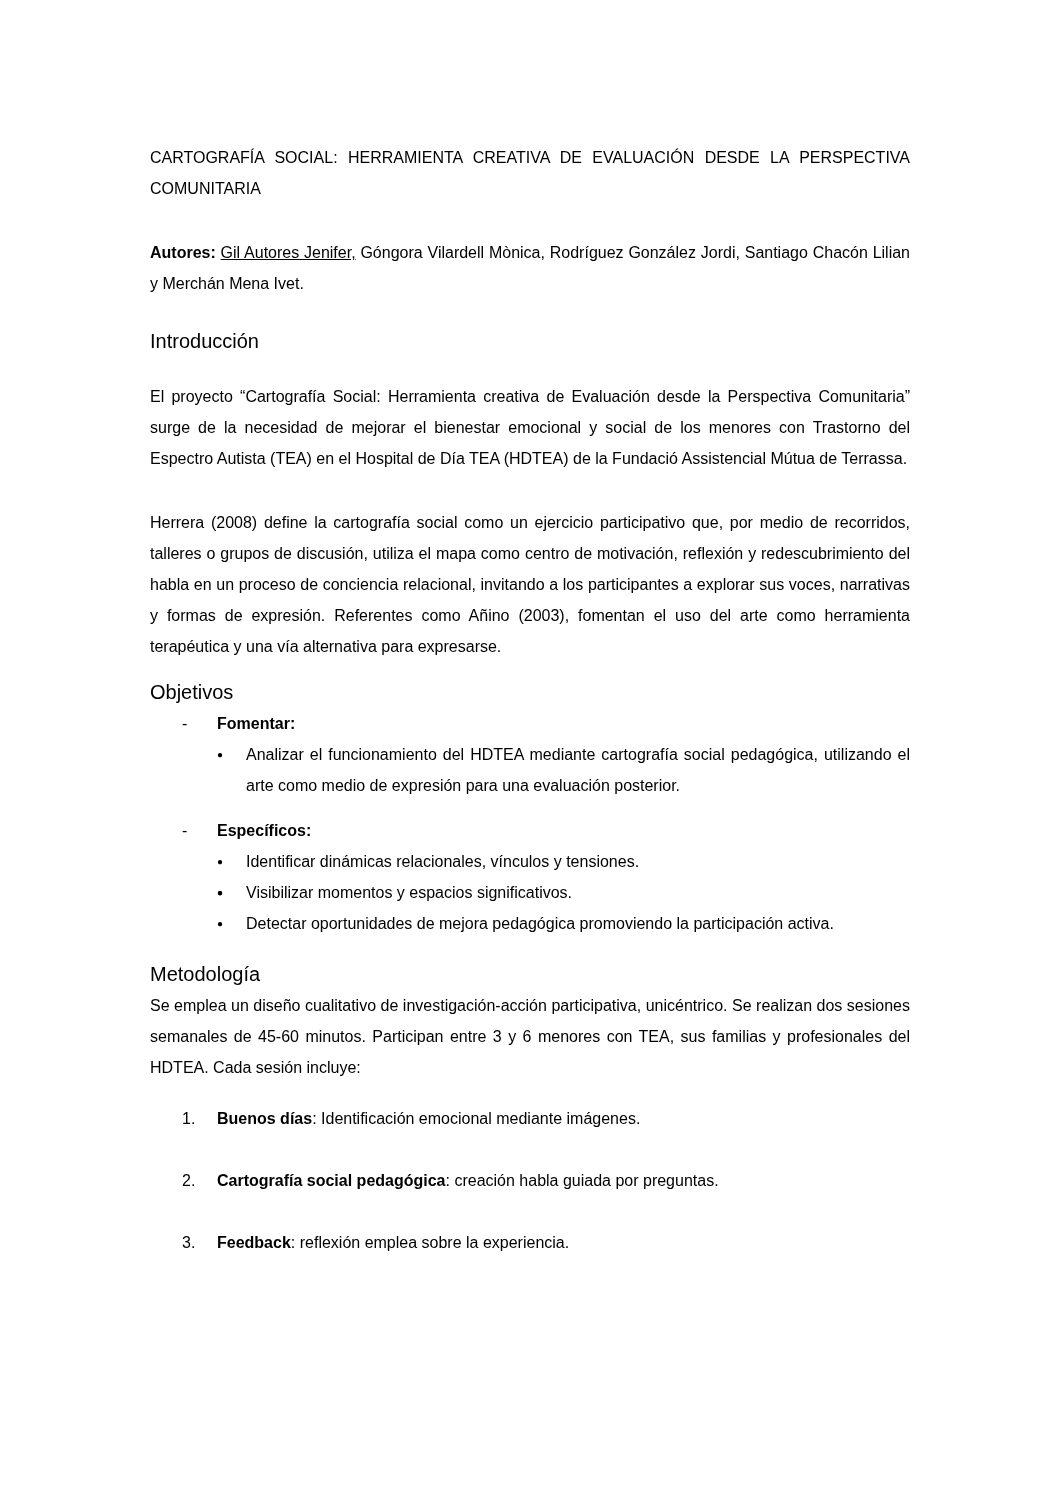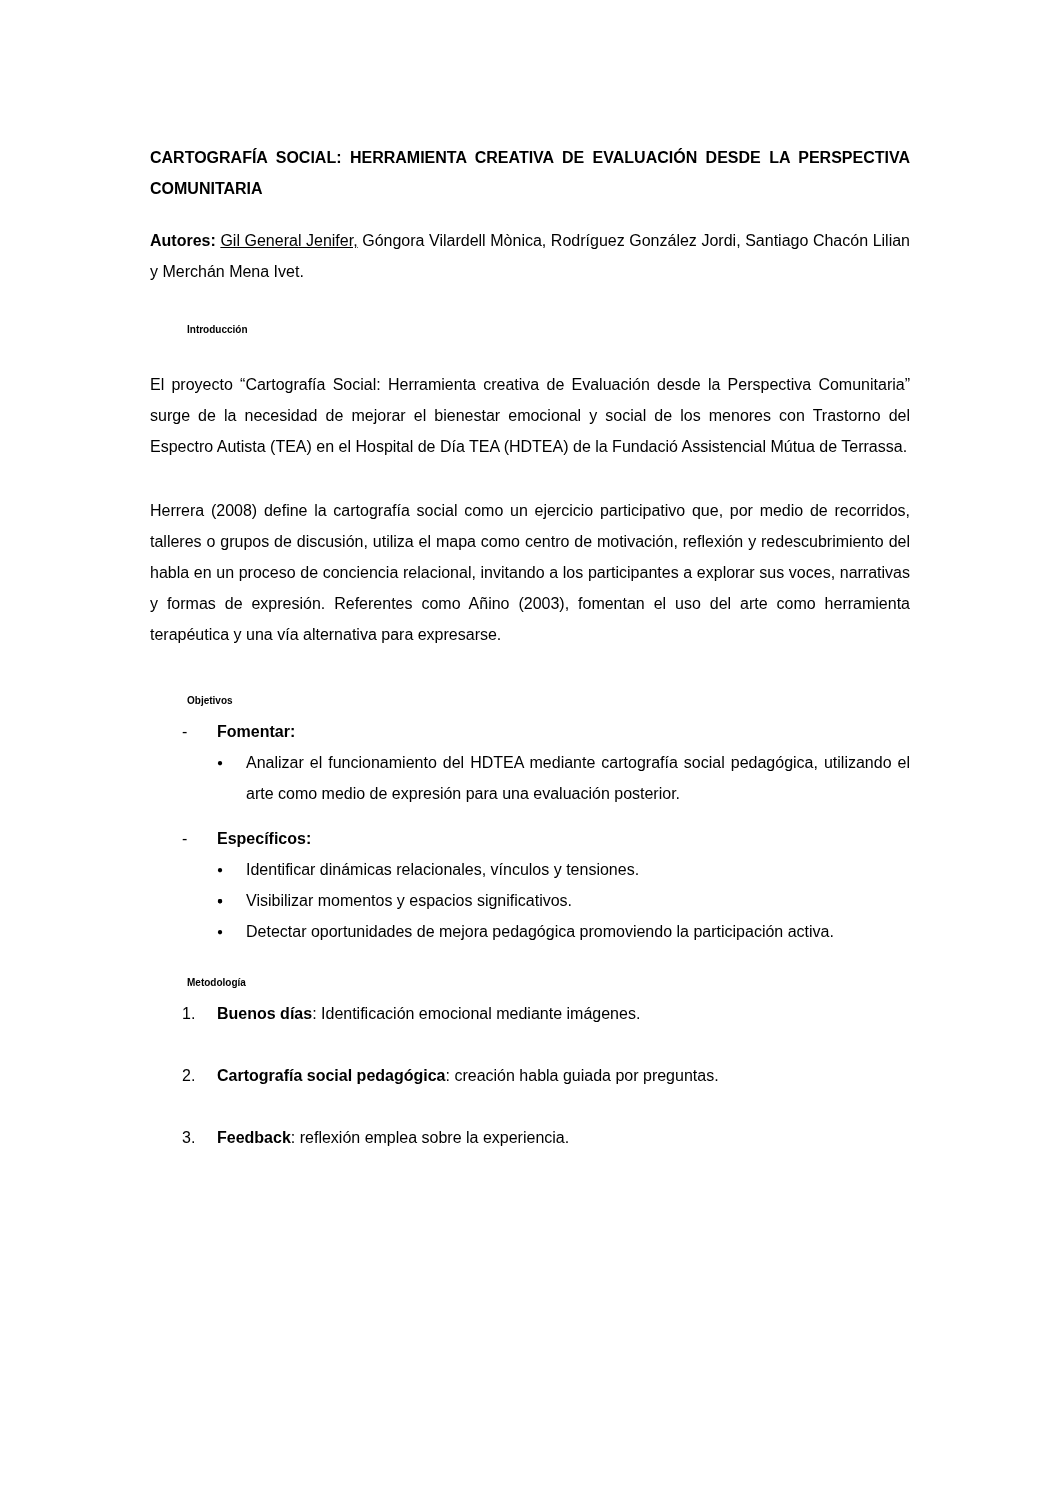--- a/index.html
+++ b/index.html
@@ -21,31 +21,30 @@
     padding: 142px 150px 0 150px;
     background: #ffffff;
     font-size: 16px;
     line-height: 31px;
   }
   p, h2, div { margin: 0; padding: 0; }
   .just { text-align: justify; text-justify: inter-word; }
   .bold { font-weight: bold; }
   .underline { text-decoration: underline; }
   h2 {
-    font-size: 10px;
+    font-size: 20px;
     line-height: 31px;
-    font-weight: bold;
-    margin-left: 37px;
+    font-weight: normal;
   }
 
-  .title       { font-weight: bold; margin-bottom: 21px; }
+  .title       { font-weight: normal; margin-bottom: 33px; }
   .authors     { margin-bottom: 27px; }
   .h-intro     { margin-bottom: 24px; }
   .p-intro1    { margin-bottom: 33px; }
-  .p-intro2    { margin-bottom: 35px; }
+  .p-intro2    { margin-bottom: 15px; }
   .li-general-item    { margin-bottom: 14px; }
   .group-especificos  { margin-bottom: 20px; }
   .p-metodologia      { margin-bottom: 20px; }
   .step        { margin-bottom: 31px; }
 
   .li {
     position: relative;
   }
   .li.l1 { padding-left: 67px; }
   .li.l2 { padding-left: 96px; }
@@ -60,21 +59,21 @@
 </style>
 </head>
 <body>
 
 <div class="page">
 
   <p class="title just">CARTOGRAFÍA SOCIAL: HERRAMIENTA CREATIVA DE EVALUACIÓN DESDE LA PERSPECTIVA COMUNITARIA</p>
 
   <p class="authors just">
     <span class="bold">Autores:</span>
-    <span class="underline">Gil General Jenifer,</span>
+    <span class="underline">Gil Autores Jenifer,</span>
     <span>Góngora Vilardell Mònica, Rodríguez González Jordi, Santiago Chacón Lilian y Merchán Mena Ivet.</span>
   </p>
 
   <h2 class="h-intro">Introducción</h2>
 
   <p class="p-intro1 just">El proyecto “Cartografía Social: Herramienta creativa de Evaluación desde la Perspectiva Comunitaria” surge de la necesidad de mejorar el bienestar emocional y social de los menores con Trastorno del Espectro Autista (TEA) en el Hospital de Día TEA (HDTEA) de la Fundació Assistencial Mútua de Terrassa.</p>
 
   <p class="p-intro2 just">Herrera (2008) define la cartografía social como un ejercicio participativo que, por medio de recorridos, talleres o grupos de discusión, utiliza el mapa como centro de motivación, reflexión y redescubrimiento del habla en un proceso de conciencia relacional, invitando a los participantes a explorar sus voces, narrativas y formas de expresión. Referentes como Añino (2003), fomentan el uso del arte como herramienta terapéutica y una vía alternativa para expresarse.</p>
 
   <h2>Objetivos</h2>
@@ -107,20 +106,21 @@
       <div class="just">Visibilizar momentos y espacios significativos.</div>
     </div>
     <div class="li l2">
       <span class="marker m-l2 bullet-glyph">●</span>
       <div class="just">Detectar oportunidades de mejora pedagógica promoviendo la participación activa.</div>
     </div>
   </div>
 
   <h2>Metodología</h2>
 
+  <p class="p-metodologia just">Se emplea un diseño cualitativo de investigación-acción participativa, unicéntrico. Se realizan dos sesiones semanales de 45-60 minutos. Participan entre 3 y 6 menores con TEA, sus familias y profesionales del HDTEA. Cada sesión incluye:</p>
 
   <div class="li l1 step">
     <span class="marker m-l1">1.</span>
     <div class="just">
       <span class="bold">Buenos días</span><span>: Identificación emocional mediante imágenes.</span>
     </div>
   </div>
 
   <div class="li l1 step">
     <span class="marker m-l1">2.</span>

